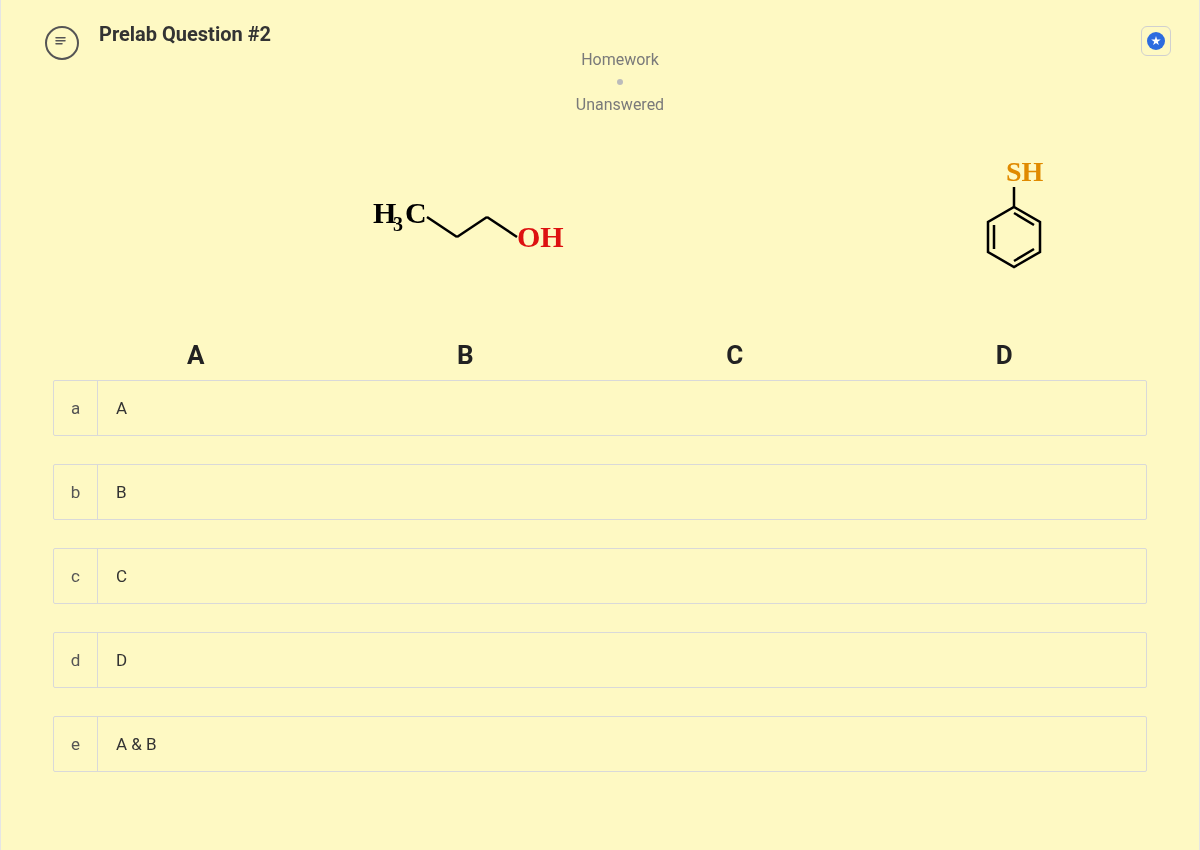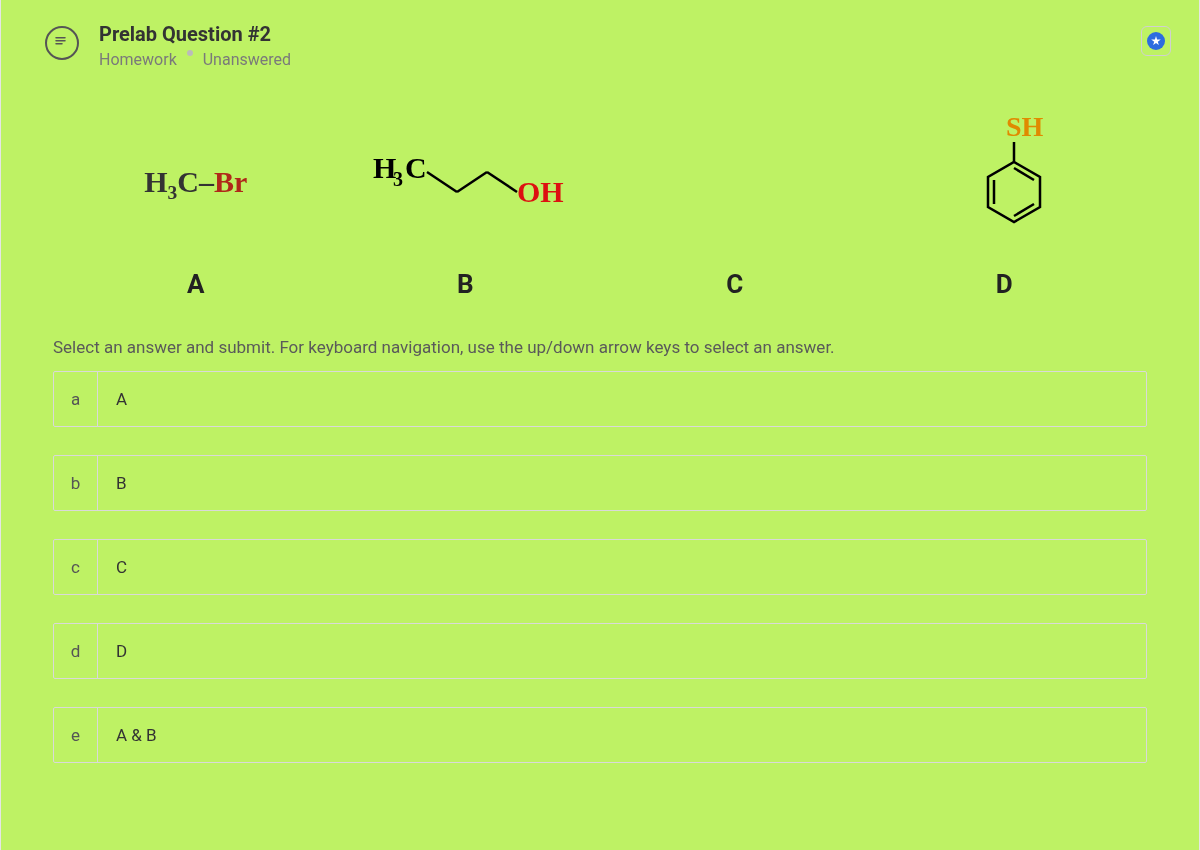--- a/index.html
+++ b/index.html
@@ -5,21 +5,21 @@
   * { box-sizing: border-box; }
   body {
     margin: 0;
     font-family: -apple-system, BlinkMacSystemFont, "Segoe UI", Roboto, Helvetica, Arial, sans-serif;
     background: #f4f4f4;
     color: #333;
   }
   .page {
     width: 1200px;
     height: 850px;
-    background: #bef264;
+    background: #fef9c3;
     margin: 0;
     border-left: 1px solid #e5e5e5;
     border-right: 1px solid #e5e5e5;
     padding: 0;
     position: relative;
     overflow: hidden;
   }
   .header {
     display: flex;
     align-items: flex-start;
@@ -44,22 +44,23 @@
   .title {
     font-size: 20px;
     font-weight: 700;
     color: #333;
     margin: 0 0 4px 0;
   }
   .meta {
     font-size: 16px;
     color: #7a7a7a;
     display: flex;
-    align-items: flex-start;
+    align-items: center;
     gap: 10px;
+    flex-direction: column;
   }
   .meta .dot {
     width: 6px; height: 6px; border-radius: 50%; background: #bbb;
   }
   .bookmark-btn {
     width: 30px; height: 30px;
     border: 1px solid #d0d0d0;
     border-radius: 6px;
     display: flex; align-items: center; justify-content: center;
     cursor: pointer;
@@ -81,21 +82,21 @@
     display: flex;
     justify-content: space-around;
     align-items: flex-end;
     padding: 40px 60px 10px 60px;
   }
   .figure-col {
     flex: 1;
     display: flex;
     flex-direction: column;
     align-items: center;
-    gap: 20px;
+    gap: 46px;
   }
   .mol-label {
     font-size: 26px;
     font-weight: 700;
     color: #222;
   }
   .mol-svg { height: 130px; display:flex; align-items:center; justify-content:center; }
   .instruction {
     font-size: 17px;
     color: #5a5a5a;
@@ -157,23 +158,20 @@
       <div class="star-circle">
         <div class="inner-star"></div>
       </div>
     </div>
   </div>
 
 
   <div class="figure-row">
 
     <div class="figure-col">
-      <div class="mol-svg">
-        <span class="chem">H<sub>3</sub>C–<span class="br">Br</span></span>
-      </div>
       <div class="mol-label">A</div>
     </div>
 
     <div class="figure-col">
       <div class="mol-svg">
         <svg width="200" height="80" viewBox="0 0 200 80">
           <text x="8" y="34" font-family="Times New Roman" font-weight="700" font-size="30">H</text>
           <text x="28" y="42" font-family="Times New Roman" font-weight="700" font-size="20">3</text>
           <text x="40" y="34" font-family="Times New Roman" font-weight="700" font-size="30">C</text>
           <line x1="62" y1="28" x2="92" y2="48" stroke="#000" stroke-width="2.5"></line>
@@ -200,21 +198,20 @@
           <line x1="70" y1="54" x2="90" y2="66" stroke="#000" stroke-width="2.5"></line>
           <line x1="90" y1="90" x2="70" y2="102" stroke="#000" stroke-width="2.5"></line>
           <line x1="50" y1="66" x2="50" y2="90" stroke="#000" stroke-width="2.5"></line>
         </svg>
       </div>
       <div class="mol-label">D</div>
     </div>
 
   </div>
 
-  <div class="instruction">Select an answer and submit. For keyboard navigation, use the up/down arrow keys to select an answer.</div>
 
   <div class="options">
 
     <div class="option">
       <div class="opt-key">a</div>
       <div class="opt-text">A</div>
     </div>
 
     <div class="option">
       <div class="opt-key">b</div>

